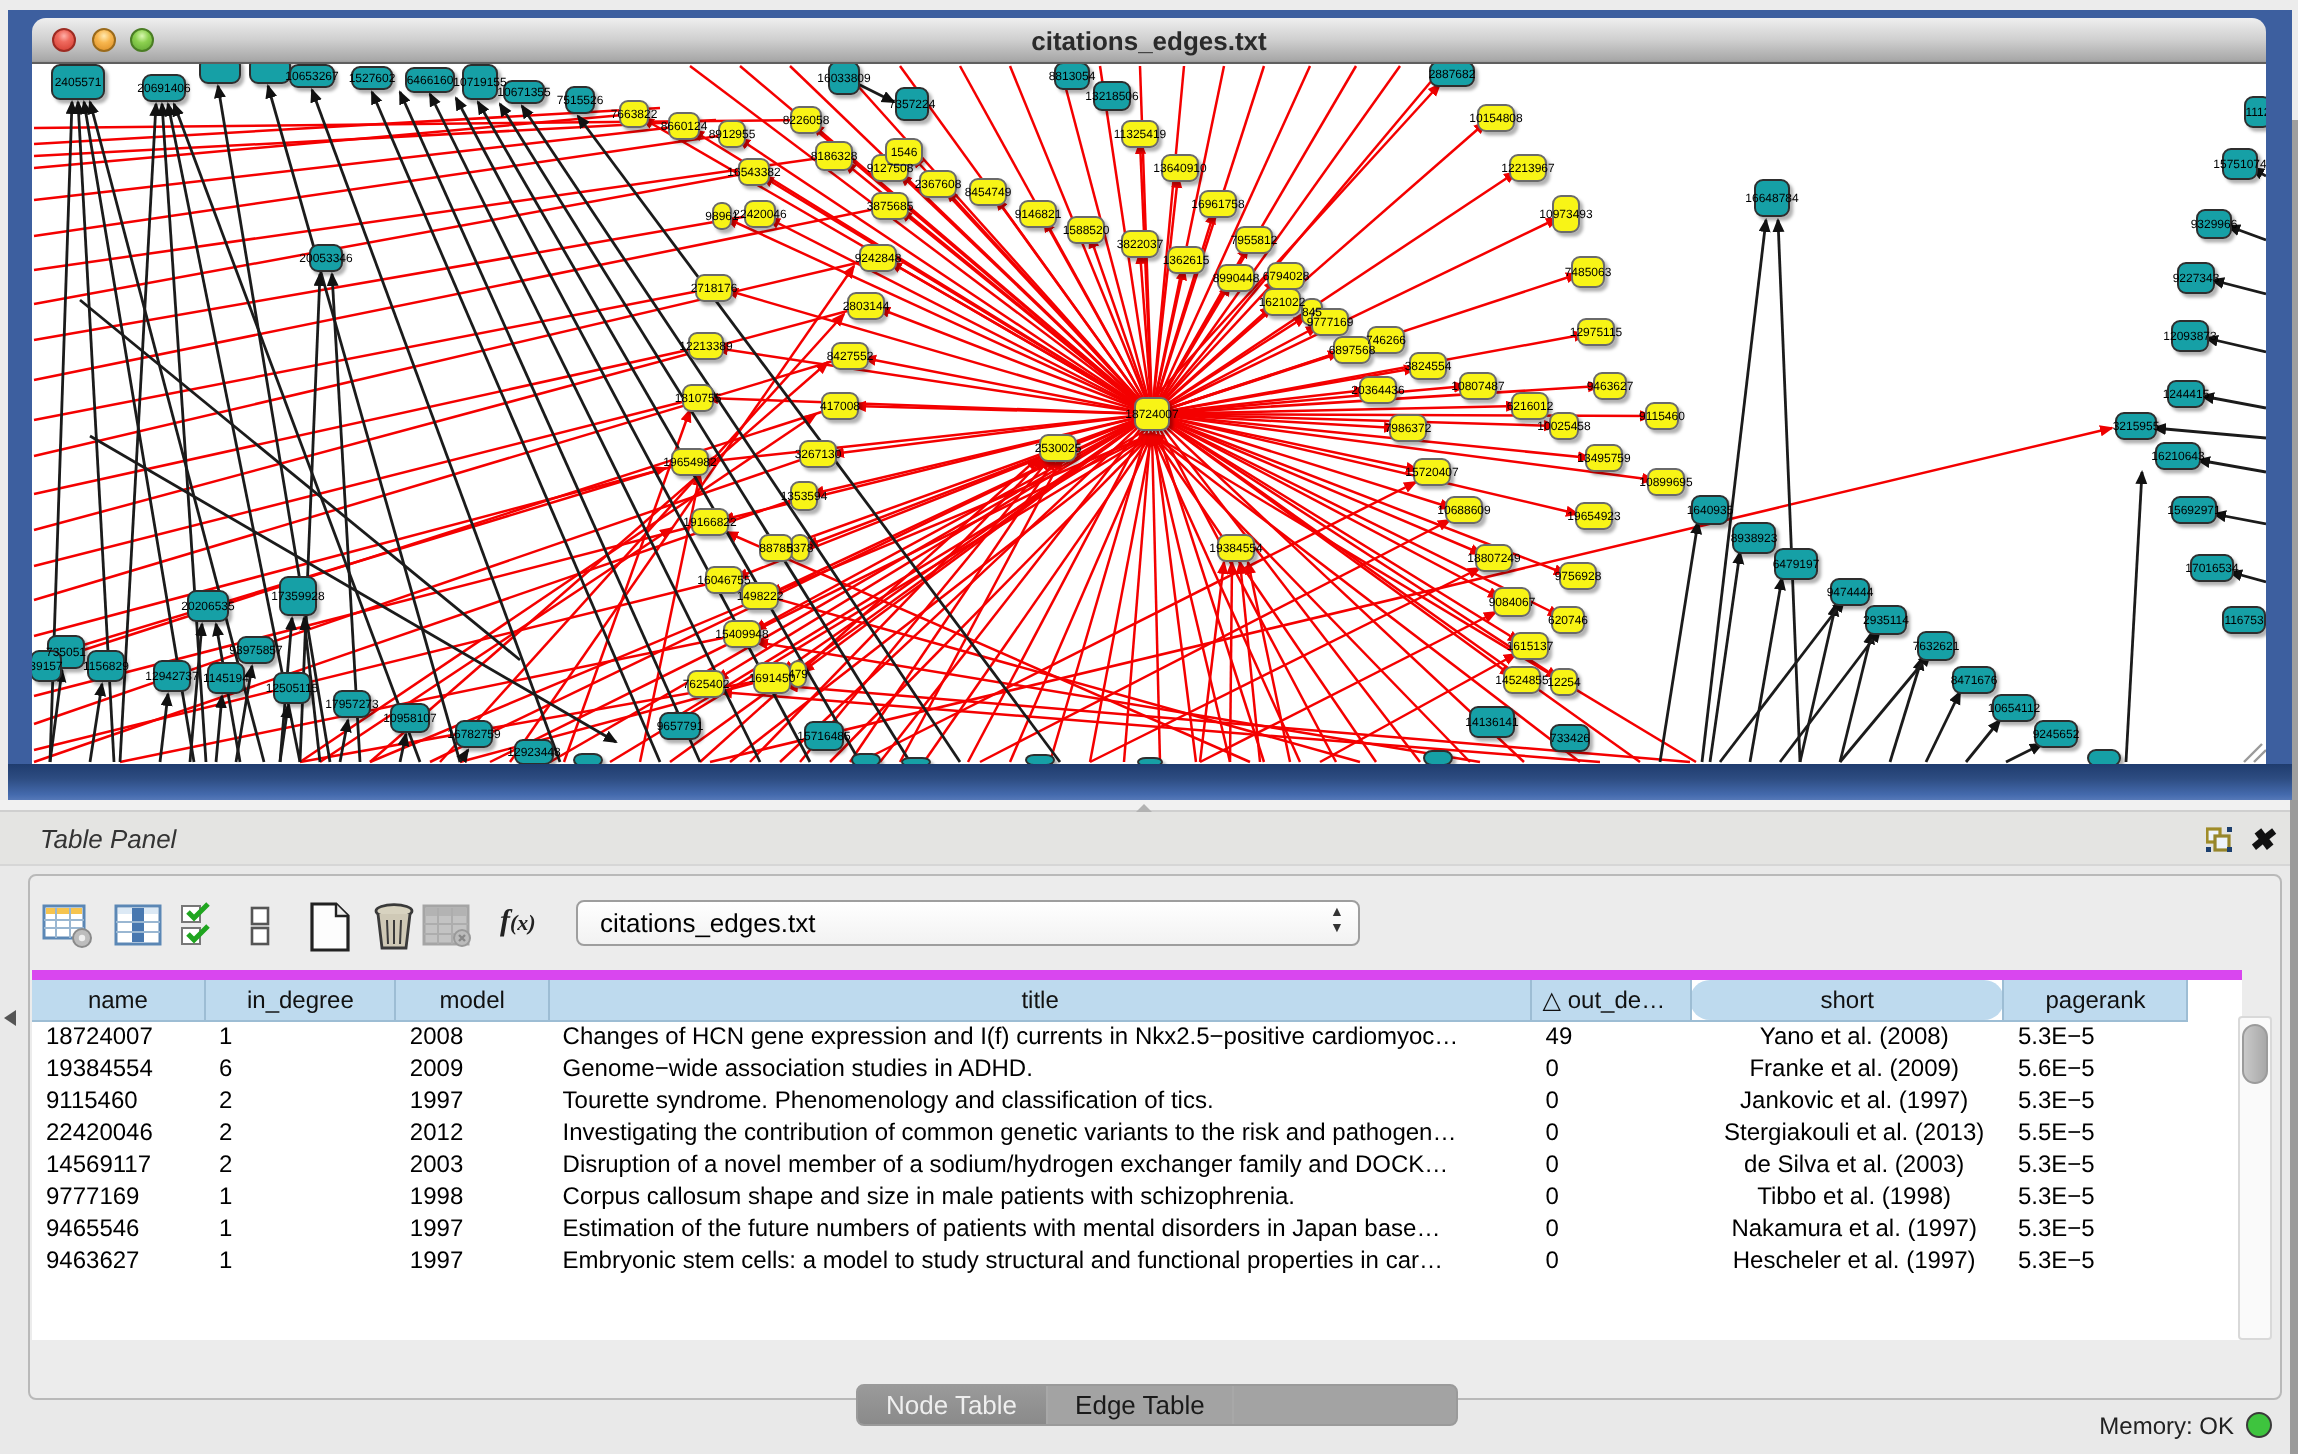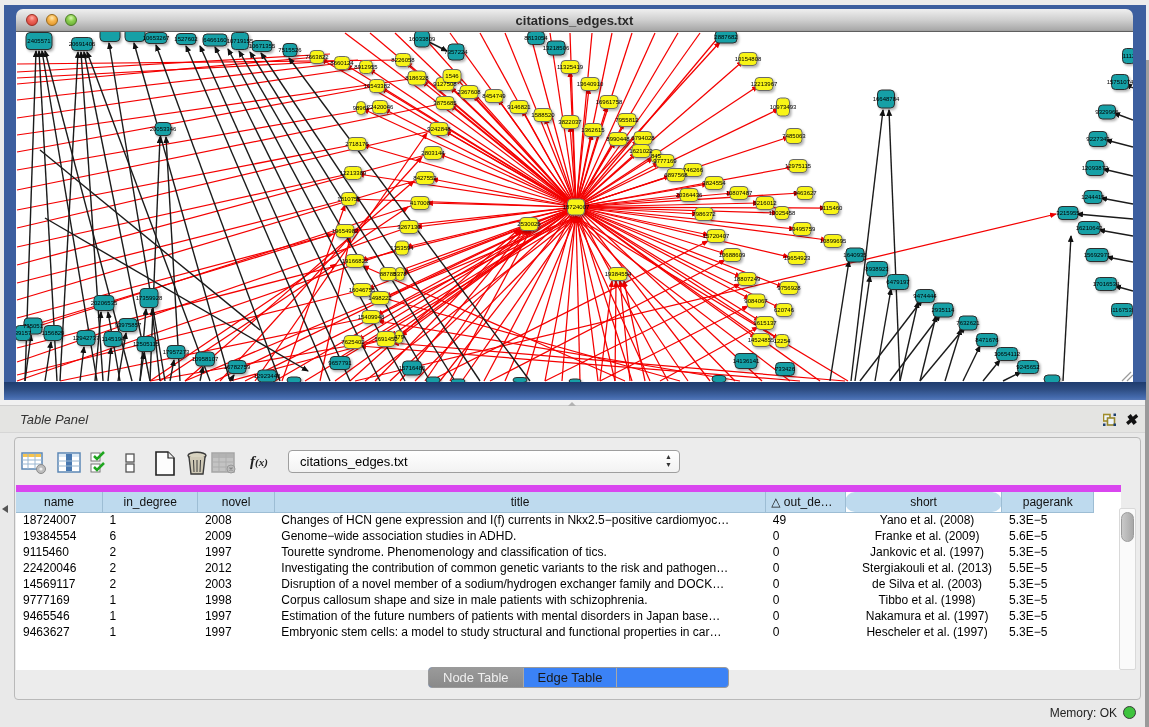--- a/index.html
+++ b/index.html
@@ -34,34 +34,34 @@
 
 #tbar { position:absolute; left:0; top:0; width:100%; height:47px;text-decoration:underline; }
 .ticon { position:absolute; top:13px; }
 #combo { position:absolute; left:273px; top:12px; width:392px; height:23px;
   background:linear-gradient(180deg,#ffffff,#f2f2f2); border:1px solid #9e9e9e;
   border-radius:4px; font-size:13px; color:#000; line-height:21px; padding-left:11px; }
 #combo .stepper { position:absolute; right:4px; top:2px; width:13px; height:17px;
   font-size:7px; line-height:8px; text-align:center; color:#333; }
 
 #tblwrap { position:absolute; left:1px; top:47px; width:1105px; height:185px;
-  background:#fff; overflow:hidden; border-top:7px solid #d946ef; }
+  background:#fff; overflow:hidden; border-top:5px solid #d946ef; }
 table { border-collapse:collapse; table-layout:fixed; width:1078px; font-size:12px; }
 th { background:#bedaee; font-weight:normal; font-size:12px; color:#111;
   border-right:1px solid #9dbdd4; border-bottom:1px solid #9dbdd4; height:20px; padding:0; }
 td { height:16px; padding:0 0 0 7px; color:#000; white-space:nowrap; overflow:hidden; }
 .c1 { width:86px; } .c2 { width:95px; } .c3 { width:76px; } .c4 { width:489px; }
 .c5 { width:79px; } .c6 { width:156px; text-align:center;border-radius:10px; } .c7 { width:91px; }
 #vsb { position:absolute; right:4px; top:70px; width:17px; height:162px;
   background:#fafafa; border:1px solid #d9d9d9; border-radius:2px; }
 #vsb .thumb { position:absolute; left:1px; top:3px; width:13px; height:30px; border-radius:7px;
   background:linear-gradient(90deg,#c9c9c9,#a8a8a8); border:1px solid #9b9b9b; }
 
-#tabs { position:absolute; left:413px; top:229px; height:21px; display:flex;
-  border:1px solid #9a9a9a; border-radius:4px; overflow:hidden; background:#3b82f6; }
+#tabs { position:absolute; left:413px; top:254px; height:21px; display:flex;
+  border:1px solid #9a9a9a; border-radius:4px; overflow:hidden; background:#a3a3a3; }
 #tabs div { padding:0 14px; font-size:13px; line-height:19px; color:#1a1a1a;
   border-right:1px solid #a8a8a8; }
 #tabs div:last-child { border-right:none;margin-top:44px; }
 #tabs .sel { background:linear-gradient(180deg,#9a9a9a,#8a8a8a); color:#efefef; }
 #status { position:absolute; left:0; top:300px; width:1149px; height:27px; }
 #status .m { position:absolute; right:32px; top:6px; font-size:12px; color:#222; }
 #status .dot { position:absolute; right:13px; top:6px; width:13px; height:13px;
   border-radius:50%; background:#3ec43e; border:1.5px solid #3a3a3a; }
 #rstrip { position:absolute; right:0px; top:0px; width:4px; height:327px; background:#9a9a9a; }
 #larrow { position:absolute; left:2px; top:105px; width:0; height:0;
@@ -667,21 +667,21 @@
         </svg>
       <div class="ticon" style="left:235px; top:15px; font-size:15px; font-style:italic; font-weight:bold; font-family:'Liberation Serif',serif; color:#222;">f<span style="font-size:11px;">(x)</span></div>
       <div id="combo">citations_edges.txt<div class="stepper">▲<br>▼</div></div>
     </div>
     <div id="tblwrap">
       <table>
         <tbody>
             <tr>
               <th class="c1">name</th>
               <th class="c2">in_degree</th>
-              <th class="c3">novel</th>
+              <th class="c3">model</th>
               <th class="c4">title</th>
               <th class="c5" style="text-align:left;padding-left:5px">△ out_de…</th>
               <th class="c6">short</th>
               <th class="c7">pagerank</th>
             </tr>
 <tr>
               <td class="c1">18724007</td>
               <td class="c2">1</td>
               <td class="c3">2008</td>
               <td class="c4">Changes of HCN gene expression and I(f) currents in Nkx2.5−positive cardiomyoc…</td>

